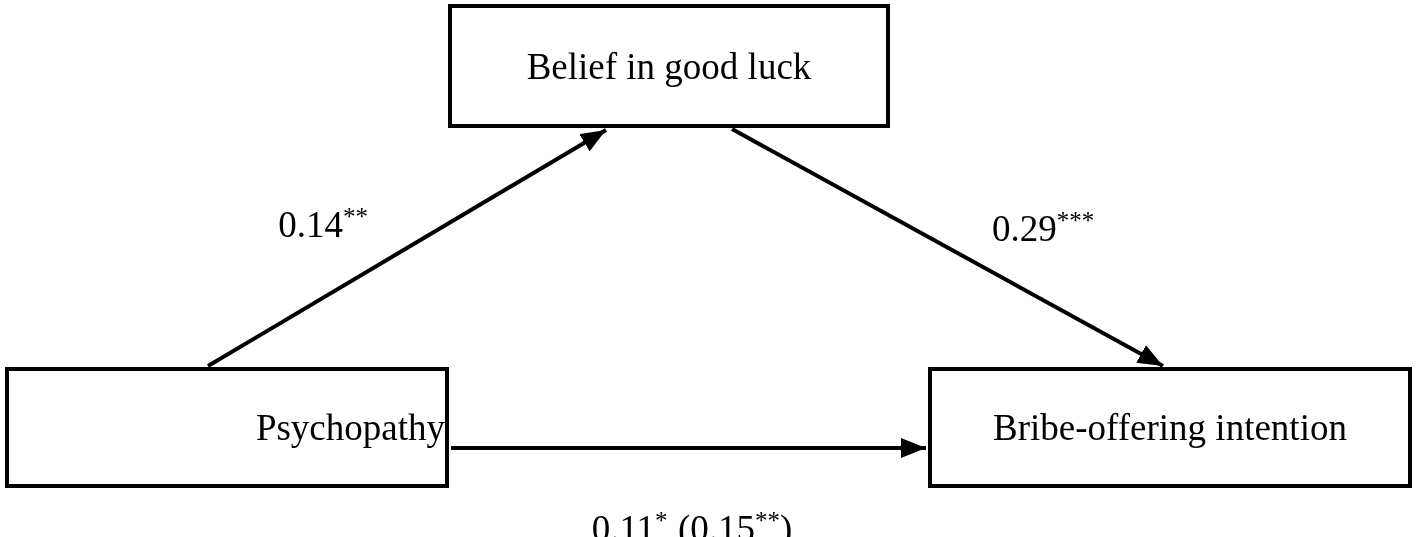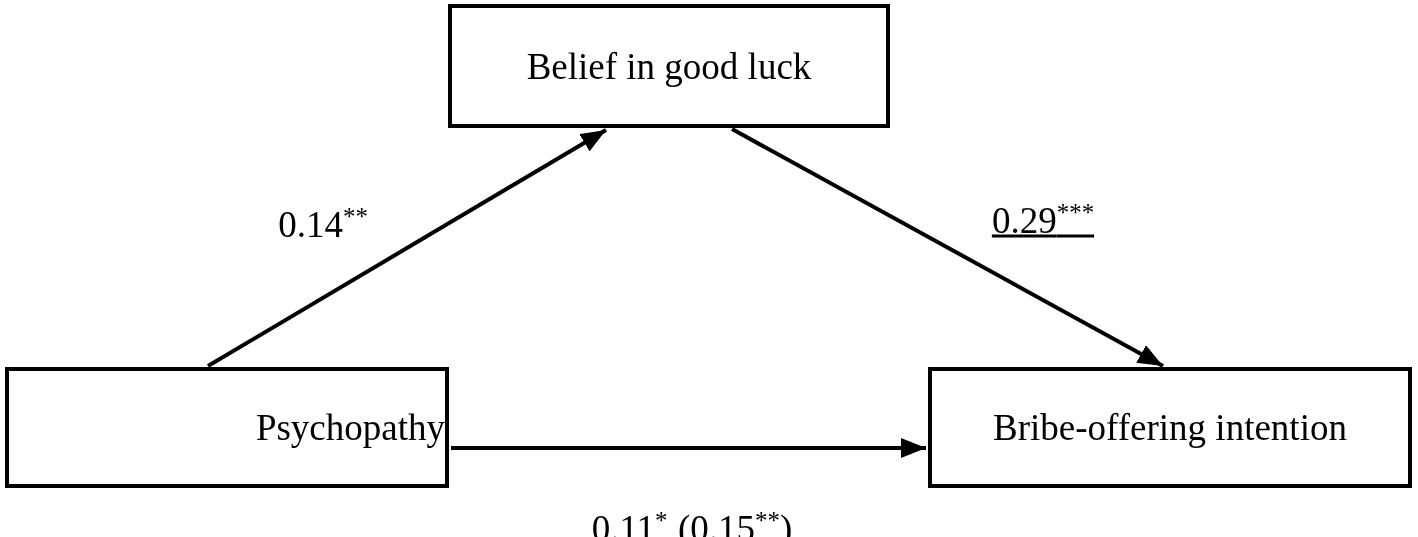--- a/index.html
+++ b/index.html
@@ -50,21 +50,21 @@
     white-space: nowrap;
   }
   .coef-label sup {
     font-size: 25px;
     line-height: 0;
     vertical-align: baseline;
     position: relative;
     top: -0.5em;
   }
   .label-a { left: 323px;  top: 224px; }
-  .label-b { left: 1043px; top: 220px; text-decoration: underline; }
+  .label-b { left: 1043px; top: 228px; }
   .label-c { left: 692px;  top: 528px; }
   .total-open { margin-left: 0.28em; }
 </style>
 </head>
 <body>
 
 <div class="canvas">
 
   <svg class="arrows" viewBox="0 0 1418 537" xmlns="http://www.w3.org/2000/svg">
     <defs>

